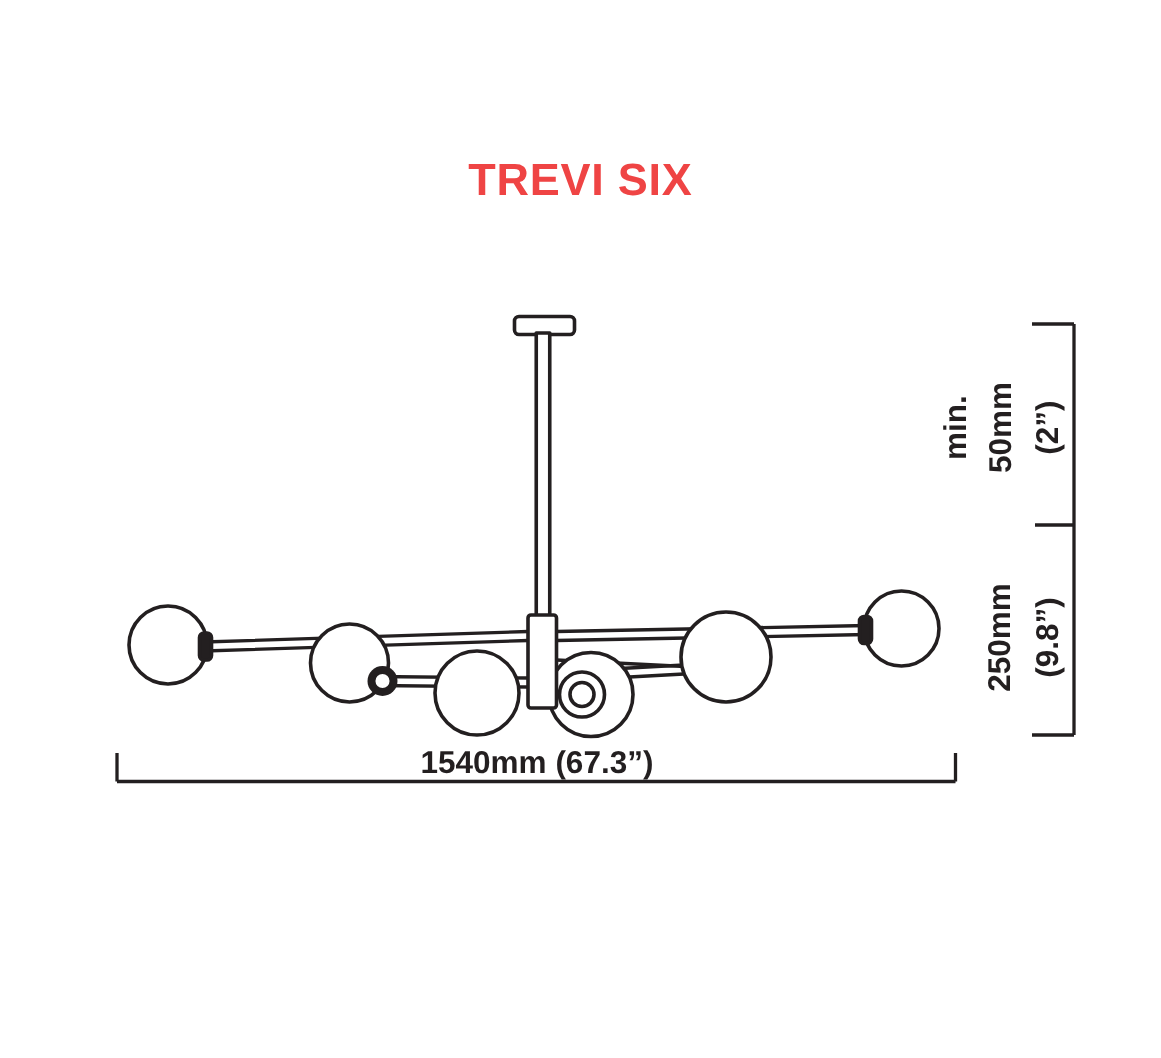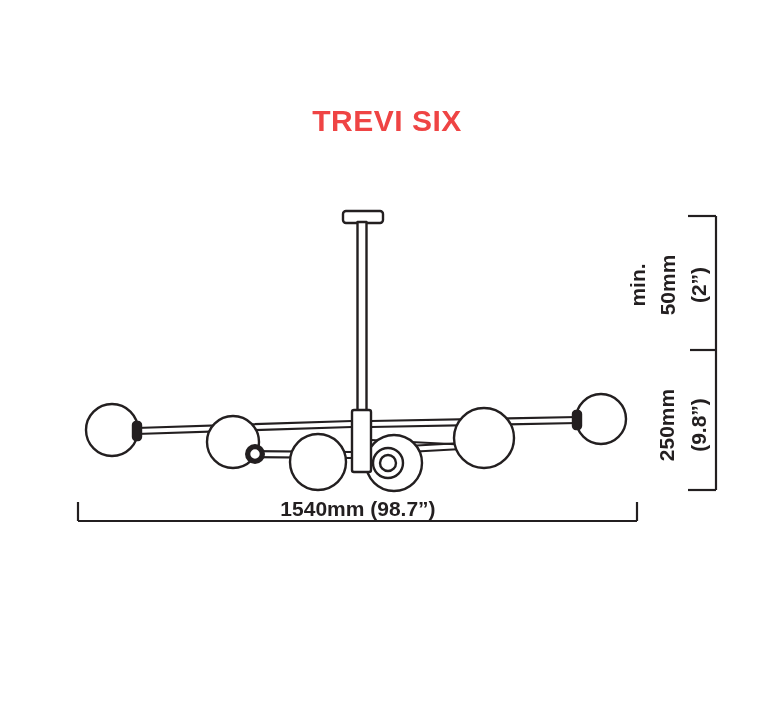--- a/index.html
+++ b/index.html
@@ -143,15 +143,15 @@
     </g>
   </svg>
 
   <div class="dim-label vlabel" id="dim-top-min">min.</div>
   <div class="dim-label vlabel" id="dim-top-mm">50mm</div>
   <div class="dim-label vlabel" id="dim-top-in">(2”)</div>
 
   <div class="dim-label vlabel" id="dim-bot-mm">250mm</div>
   <div class="dim-label vlabel" id="dim-bot-in">(9.8”)</div>
 
-  <div class="dim-label" id="dim-width-label">1540mm (98.7”)</div>
+  <div class="dim-label" id="dim-width-label">1540mm (67.3”)</div>
 
 </div>
 
 </body></html>

